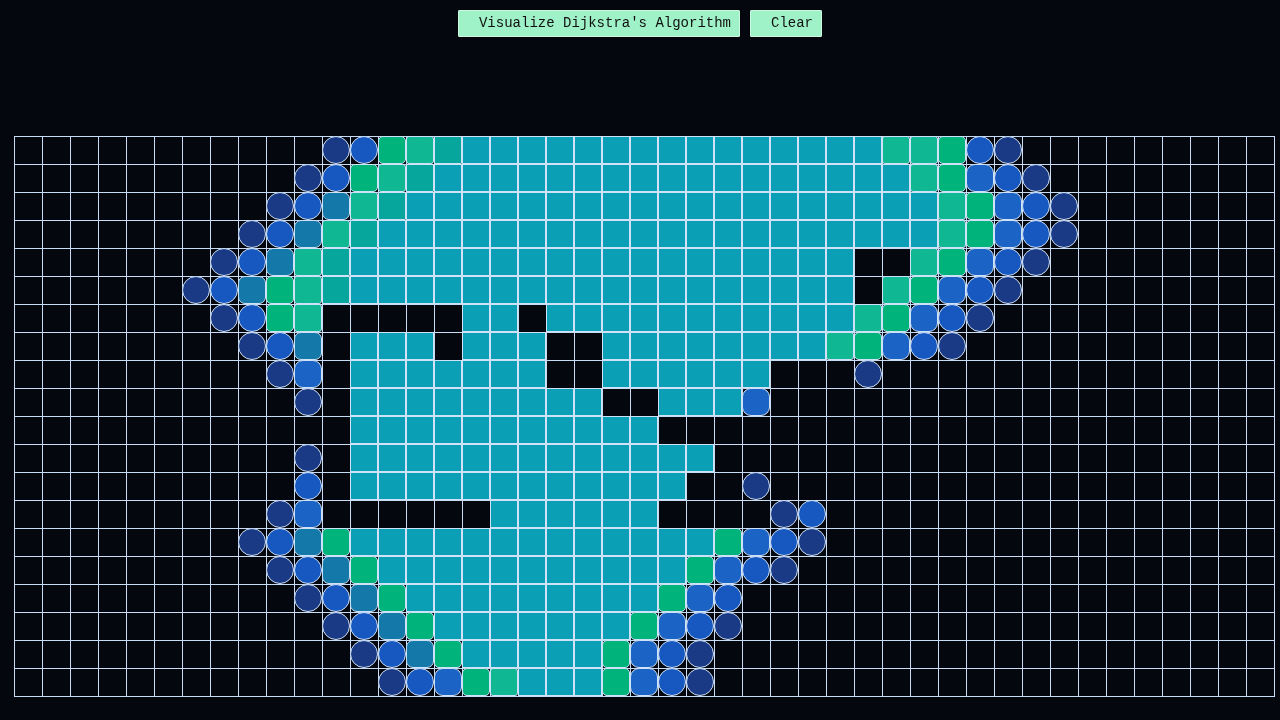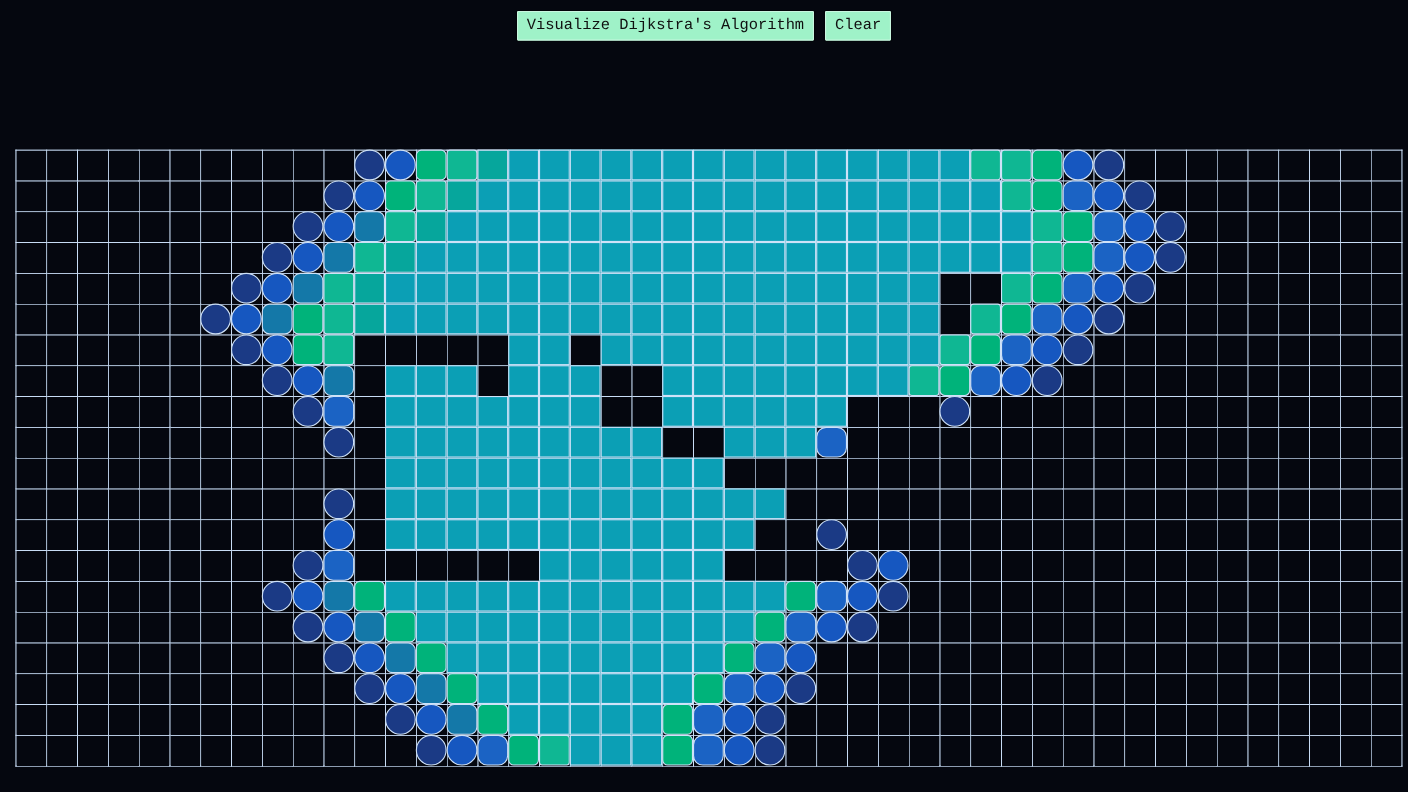--- a/index.html
+++ b/index.html
@@ -15,21 +15,21 @@
     position:absolute;left:0;top:0;width:1280px;height:46px;
     display:flex;align-items:center;justify-content:center;gap:10px;
   }
   .tbtn{
     font-family:"Liberation Mono","DejaVu Sans Mono",monospace;
     font-size:14px;line-height:14px;
     color:#101010;
     background:#9ff2c8;
     border:1px solid #c9f7e0;
     border-radius:1px;
-    padding:5px 8px 6px 8px;
+    padding:5px 8px 6px 20px;
     letter-spacing:0px;
     white-space:pre;
     cursor:pointer;
     box-shadow:0 0 0 1px rgba(0,0,0,0.35);
   }
 
   
   #grid{
     position:absolute;
     left:14px;top:136px;

